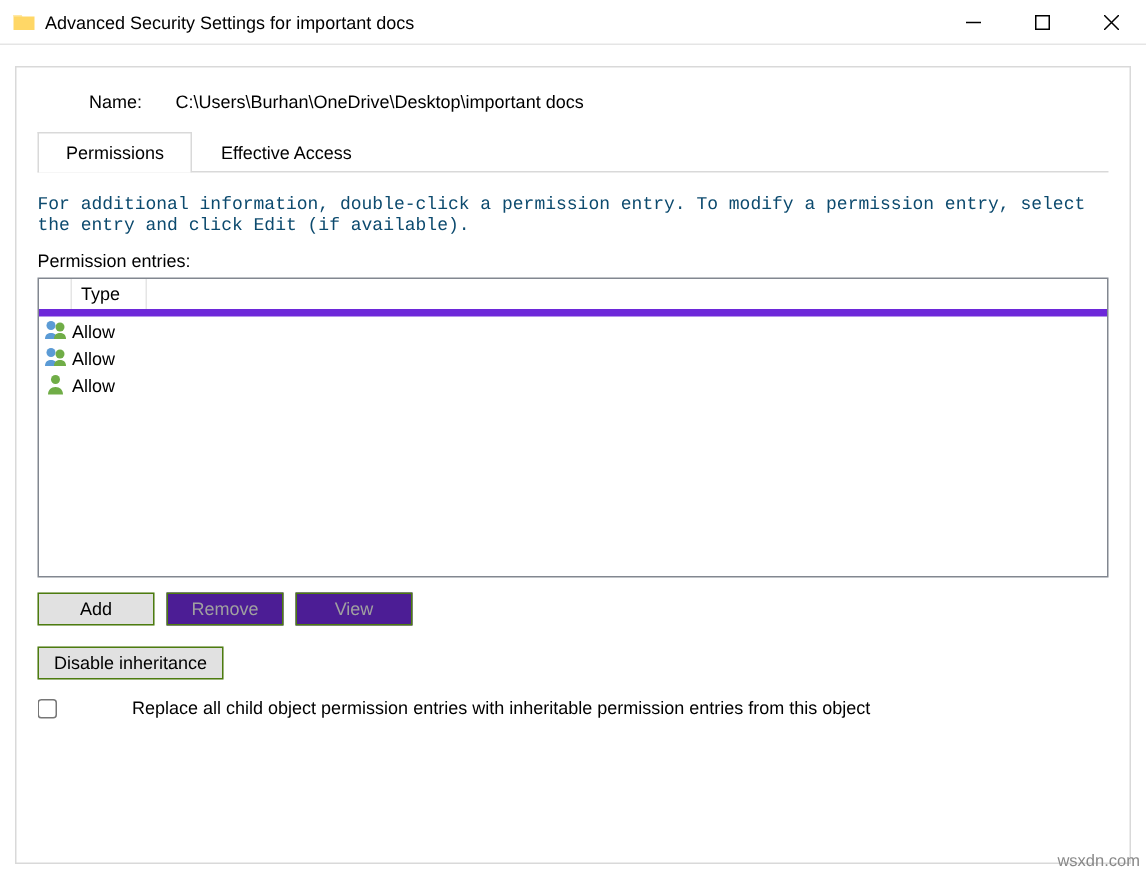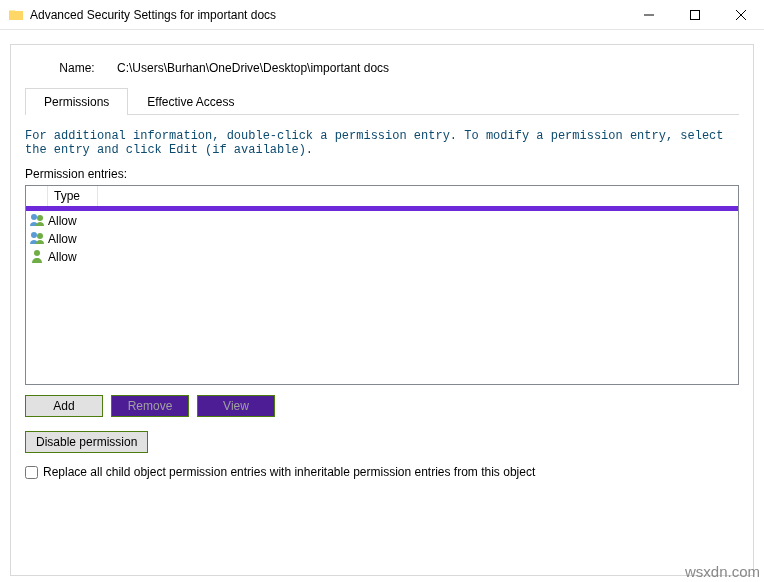--- a/index.html
+++ b/index.html
@@ -26,26 +26,26 @@
     .grid-header .col { padding: 3px 6px; border-right: 1px solid #e5e5e5; }
     .col-icon { width: 22px; }
     .col-type { width: 50px; }
     .grid-row { display: flex; align-items: flex-end; padding: 1px 0; }
     .grid-row .col-icon { display: flex; justify-content: center; }
     .principal-icon { width: 16px; height: 16px; }
     .btnrow { display: flex; gap: 8px; margin-top: 10px; }
     .btn { min-width: 78px; height: 22px; border: 1px solid #4d7c0f; background: #e1e1e1; color: #000; display: inline-flex; align-items: center; justify-content: center; cursor: pointer; padding: 0 10px; }
     .btn.disabled { color: #a0a0a0; background: #4c1d95; cursor: default; }
     .disable-inh { margin-top: 14px; }
-    .replace-row { display: flex; align-items: flex-end; margin-top: 12px; }
+    .replace-row { display: flex; align-items: flex-end; margin-top: 12px; gap: 45px; }
     .replace-row input[type=checkbox] { width: 13px; height: 13px; margin: 0 5px 0 0; }
     .footer { position: absolute; right: 14px; bottom: 10px; display: flex; gap: 6px; }
     .footer .btn { min-width: 78px; }
     .footer .btn.default { border: 1px solid #0078d7; outline: 1px solid #0078d7; }
-    .watermark { position: absolute; right: 4px; bottom: 2px; font-size: 15px; color: #888; }
+    .watermark { position: absolute; right: 4px; bottom: 2px; font-size: 11px; color: #888; }
   </style>
 </head>
 <body>
 
 <div class="titlebar">
   <svg class="folder-icon" viewBox="0 0 16 16">
       <path fill="#ffd766" d="M1 3h5l1 1h8v9H1z"></path>
       <path fill="#ffe9a6" d="M1 3h5l1 1H1z"></path>
     </svg>
   <span class="title">Advanced Security Settings for important docs</span>
@@ -122,21 +122,21 @@
       </div>
   </div>
 
   <div class="btnrow">
     <div class="btn">Add</div>
     <div class="btn disabled">Remove</div>
     <div class="btn disabled">View</div>
   </div>
 
   <div class="btnrow disable-inh">
-    <div class="btn" style="min-width:auto;">Disable permission</div>
+    <div class="btn" style="min-width:auto;">Disable inheritance</div>
   </div>
 
   <div class="replace-row">
     <input type="checkbox" style="">
     <span>Replace all child object permission entries with inheritable permission entries from this object</span>
   </div>
 
 
 </div>
 

